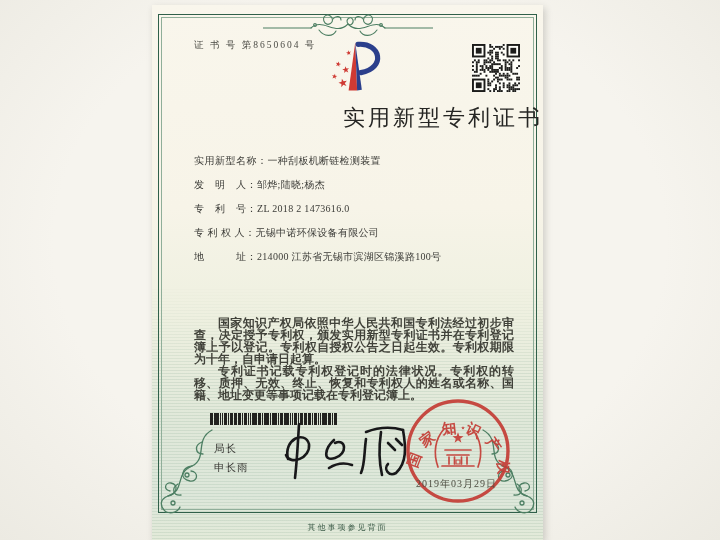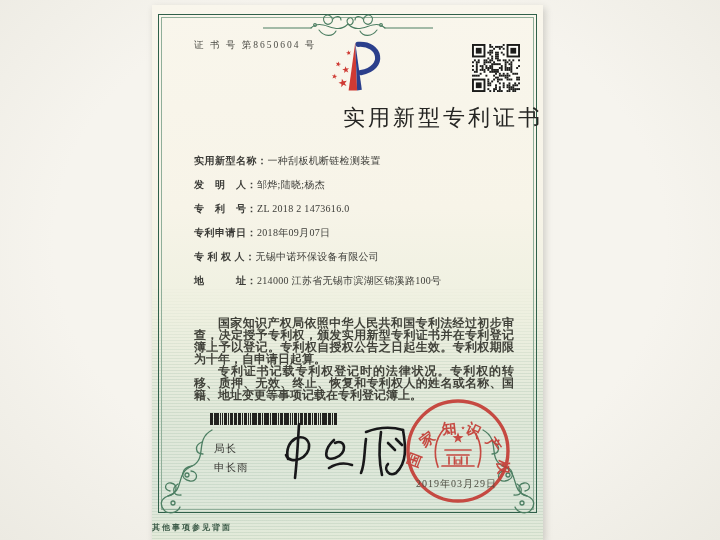--- a/index.html
+++ b/index.html
@@ -25,40 +25,40 @@
   .corner{position:absolute;bottom:-4px;width:62px;height:88px;}
   .corner.left{left:-3px;}
   .corner.right{right:-3px;transform:scaleX(-1);}
   .cert-no{position:absolute;left:42px;top:34px;font-size:9.5px;color:#4a4a44;letter-spacing:2px;}
   .logo{position:absolute;left:174px;top:28px;width:66px;height:68px;}
   .qr{position:absolute;left:320px;top:39px;width:48px;height:48px;}
   .title{position:absolute;left:0;right:0;top:98px;text-align:right;
     font-size:22px;font-weight:normal;color:#262624;letter-spacing:3px;}
   .fields{position:absolute;left:42px;right:28px;top:149px;}
   .field-row{height:24px;font-size:10px;color:#3c3c38;white-space:nowrap;}
-  .field-row .lbl{letter-spacing:.5px;font-weight:bold;}
+  .field-row .lbl{letter-spacing:.5px;}
   .field-row .val{letter-spacing:.3px;}
   .pair2{margin-left:26px;}
   .paras{position:absolute;left:42px;width:320px;top:312px;
     font-size:12px;line-height:12px;color:#41423a;text-align:justify;letter-spacing:0;font-weight:bold;}
   .paras p{margin:0;text-indent:2em;}
   .barcode{position:absolute;left:58px;top:408px;width:127px;height:12px;
     background:
       repeating-linear-gradient(90deg,#22221f 0 1px,transparent 1px 2px),
       repeating-linear-gradient(90deg,#22221f 0 2px,transparent 2px 7px),
       repeating-linear-gradient(90deg,#22221f 0 1px,transparent 1px 5px);
   }
   .director{position:absolute;left:62px;top:434px;font-size:10.5px;font-weight:normal;
     color:#33332f;line-height:19px;letter-spacing:1px;}
   .signature{position:absolute;left:108px;top:414px;width:165px;height:64px;}
   .seal{position:absolute;left:252px;top:392px;width:108px;height:108px;opacity:.92;}
   .seal-date{position:absolute;left:264px;top:472px;font-size:10px;color:#4c4c40;letter-spacing:1px;}
   .page-no{position:absolute;left:0;right:0;top:496px;text-align:center;font-size:8.5px;color:#3f3f3a;letter-spacing:1px;}
-  .backside-note{position:absolute;left:0;right:0;top:517px;text-align:left;
-    font-size:8px;color:#3d5c49;letter-spacing:2px;font-weight:bold;}
+  .backside-note{position:absolute;left:0;right:0;top:517px;text-align:center;
+    font-size:8px;color:#3d5c49;letter-spacing:2px;}
   svg{display:block;width:100%;height:100%;}
 </style>
 </head>
 <body>
 
 <div class="paper">
   <div class="guilloche"></div>
 
   <div class="frame">
     <div class="frame-inner"></div>
@@ -345,23 +345,20 @@
     <div class="field-row">
       <span class="lbl">实用新型名称：</span><span class="val">一种刮板机断链检测装置</span>
     </div>
     <div class="field-row">
       <span class="lbl">发　明　人：</span><span class="val">邹烨;陆晓;杨杰</span>
     </div>
     <div class="field-row">
       <span class="lbl">专　利　号：</span><span class="val">ZL 2018 2 1473616.0</span>
     </div>
     <div class="field-row">
-      <span class="lbl">专利申请日：</span><span class="val">2018年09月07日</span>
-    </div>
-    <div class="field-row">
       <span class="lbl">专 利 权 人：</span><span class="val">无锡中诺环保设备有限公司</span>
     </div>
     <div class="field-row">
       <span class="lbl">地　　　址：</span><span class="val">214000 江苏省无锡市滨湖区锦溪路100号</span>
     </div>
   </div>
 
   <div class="paras">
     <p>国家知识产权局依照中华人民共和国专利法经过初步审查，决定授予专利权，颁发实用新型专利证书并在专利登记簿上予以登记。专利权自授权公告之日起生效。专利权期限为十年，自申请日起算。</p>
     <p>专利证书记载专利权登记时的法律状况。专利权的转移、质押、无效、终止、恢复和专利权人的姓名或名称、国籍、地址变更等事项记载在专利登记簿上。</p>

